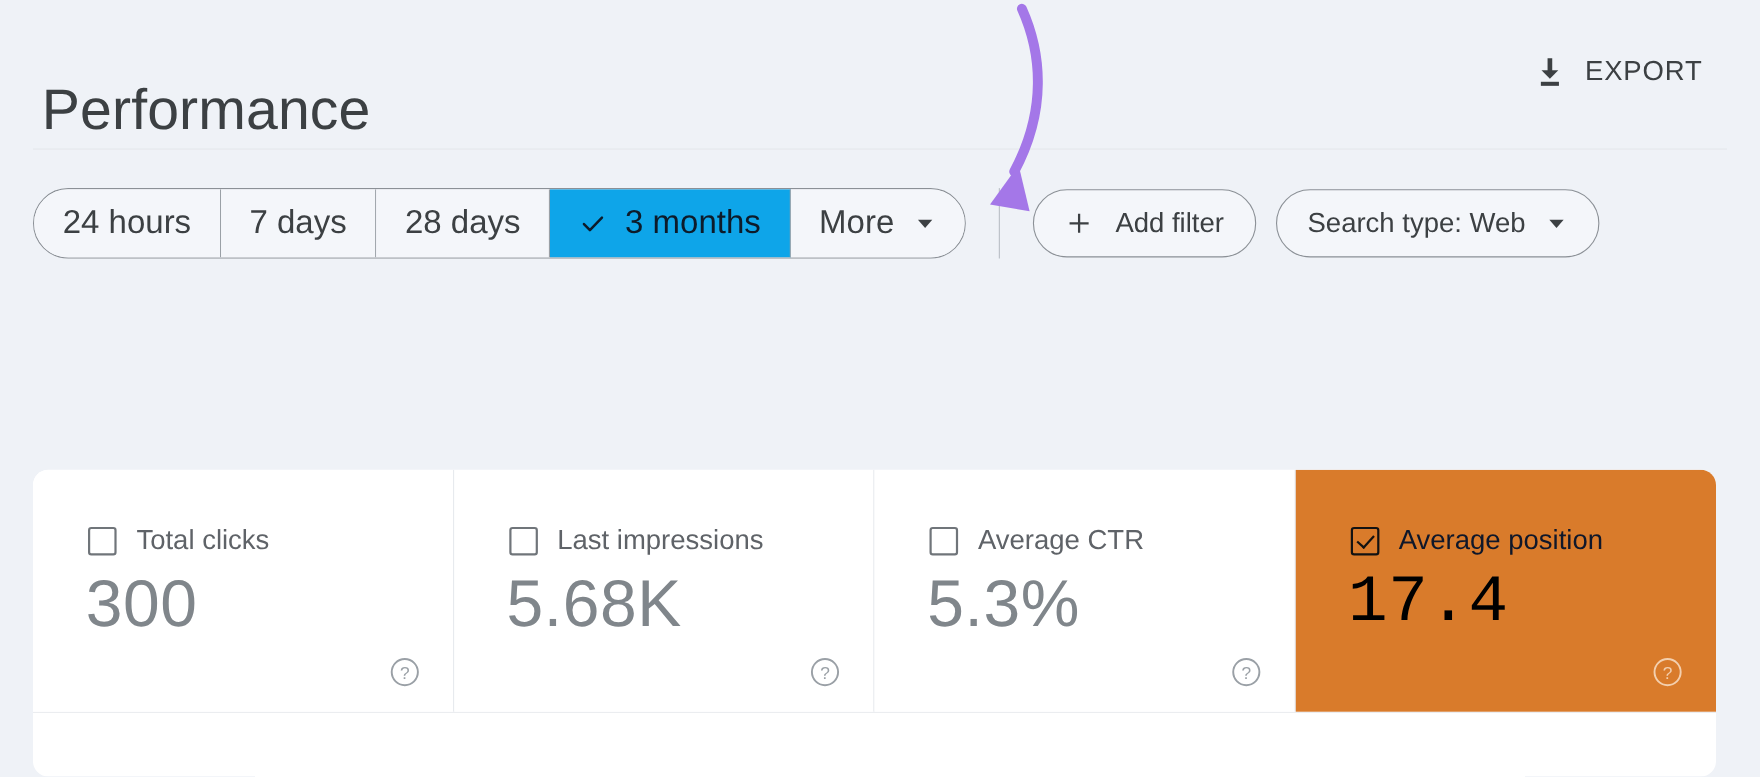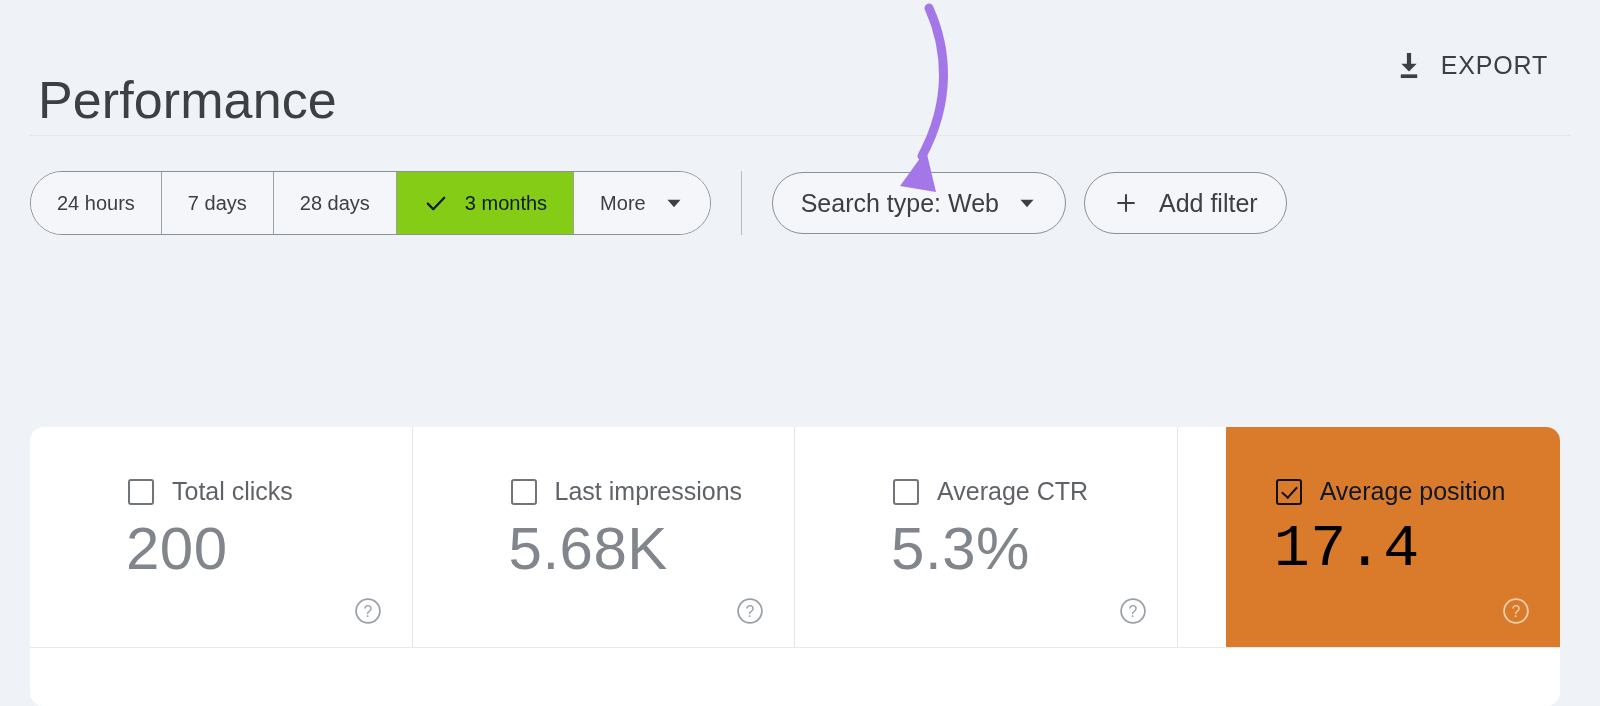--- a/index.html
+++ b/index.html
@@ -82,31 +82,31 @@
     border: 1px solid #8b9096;
     border-radius: 32px;
     overflow: hidden;
     background: #f4f6fa;
   }
   .segment {
     display: flex;
     align-items: center;
     justify-content: center;
     padding: 0 26px;
-    font-size: 20px;
+    font-size: 30px;
     color: #3c4043;
     border-right: 1px solid #9aa0a6;
     box-sizing: border-box;
     cursor: pointer;
     white-space: nowrap;
     background: #f4f6fa;
   }
   .segment:last-child { border-right: none; }
   .segment.selected {
-    background: #84cc16;
+    background: #0ea5e9;
     color: #0d1b2a;
     font-weight: 500;
   }
   .segment .check {
     margin-right: 16px;
     display: inline-flex;
     align-items: center;
   }
   .segment .caret {
     margin-left: 18px;
@@ -167,21 +167,20 @@
     box-sizing: border-box;
   }
   .metric-card {
     position: relative;
     width: 397px;
     height: 220px;
     box-sizing: border-box;
     border-right: 1px solid #e2e5ea;
     background: #ffffff;
     cursor: pointer;
-    margin-left: 48px;
   }
   .metric-card.last { border-right: none; }
   .metric-card.active {
     background: #d97b2b;
     border-right: none;
   }
   .metric-head {
     position: absolute;
     left: 50px;
     top: 50px;
@@ -302,49 +301,49 @@
             <path d="M3.5 6.8h13L10 14.2z" fill="#3c4043"></path>
           </svg>
         </span>
       </div>
 
     </div>
 
     <div class="toolbar-separator"></div>
 
     <div class="pill-button">
+      <span class="plus">
+        <svg viewBox="0 0 24 24" width="26" height="26" aria-hidden="true">
+          <path d="M12 4v16M4 12h16" stroke="#3c4043" stroke-width="1.9" stroke-linecap="butt"></path>
+        </svg>
+      </span>
+      <span>Add filter</span>
+    </div>
+
+    <div class="pill-button">
       <span>Search type: Web</span>
       <span class="caret">
         <svg viewBox="0 0 20 20" width="20" height="20" aria-hidden="true">
           <path d="M3.5 6.8h13L10 14.2z" fill="#3c4043"></path>
         </svg>
       </span>
     </div>
 
-    <div class="pill-button">
-      <span class="plus">
-        <svg viewBox="0 0 24 24" width="26" height="26" aria-hidden="true">
-          <path d="M12 4v16M4 12h16" stroke="#3c4043" stroke-width="1.9" stroke-linecap="butt"></path>
-        </svg>
-      </span>
-      <span>Add filter</span>
-    </div>
-
   </div>
 
 
   <div class="cards-panel">
     <div class="cards-row">
 
       <div class="metric-card">
         <div class="metric-head">
           <span class="cb"></span>
           <span class="metric-label">Total clicks</span>
         </div>
-        <div class="metric-value">200</div>
+        <div class="metric-value">300</div>
         <span class="help-icon">
           <svg viewBox="0 0 24 24" width="28" height="28" aria-hidden="true">
             <circle cx="12" cy="12" r="10.2" fill="none" stroke="#9aa0a6" stroke-width="1.5"></circle>
             <text x="12" y="17" text-anchor="middle" font-size="13.5" fill="#9aa0a6" font-family="Liberation Sans, sans-serif">?</text>
           </svg>
         </span>
       </div>
 
       <div class="metric-card">
         <div class="metric-head">

